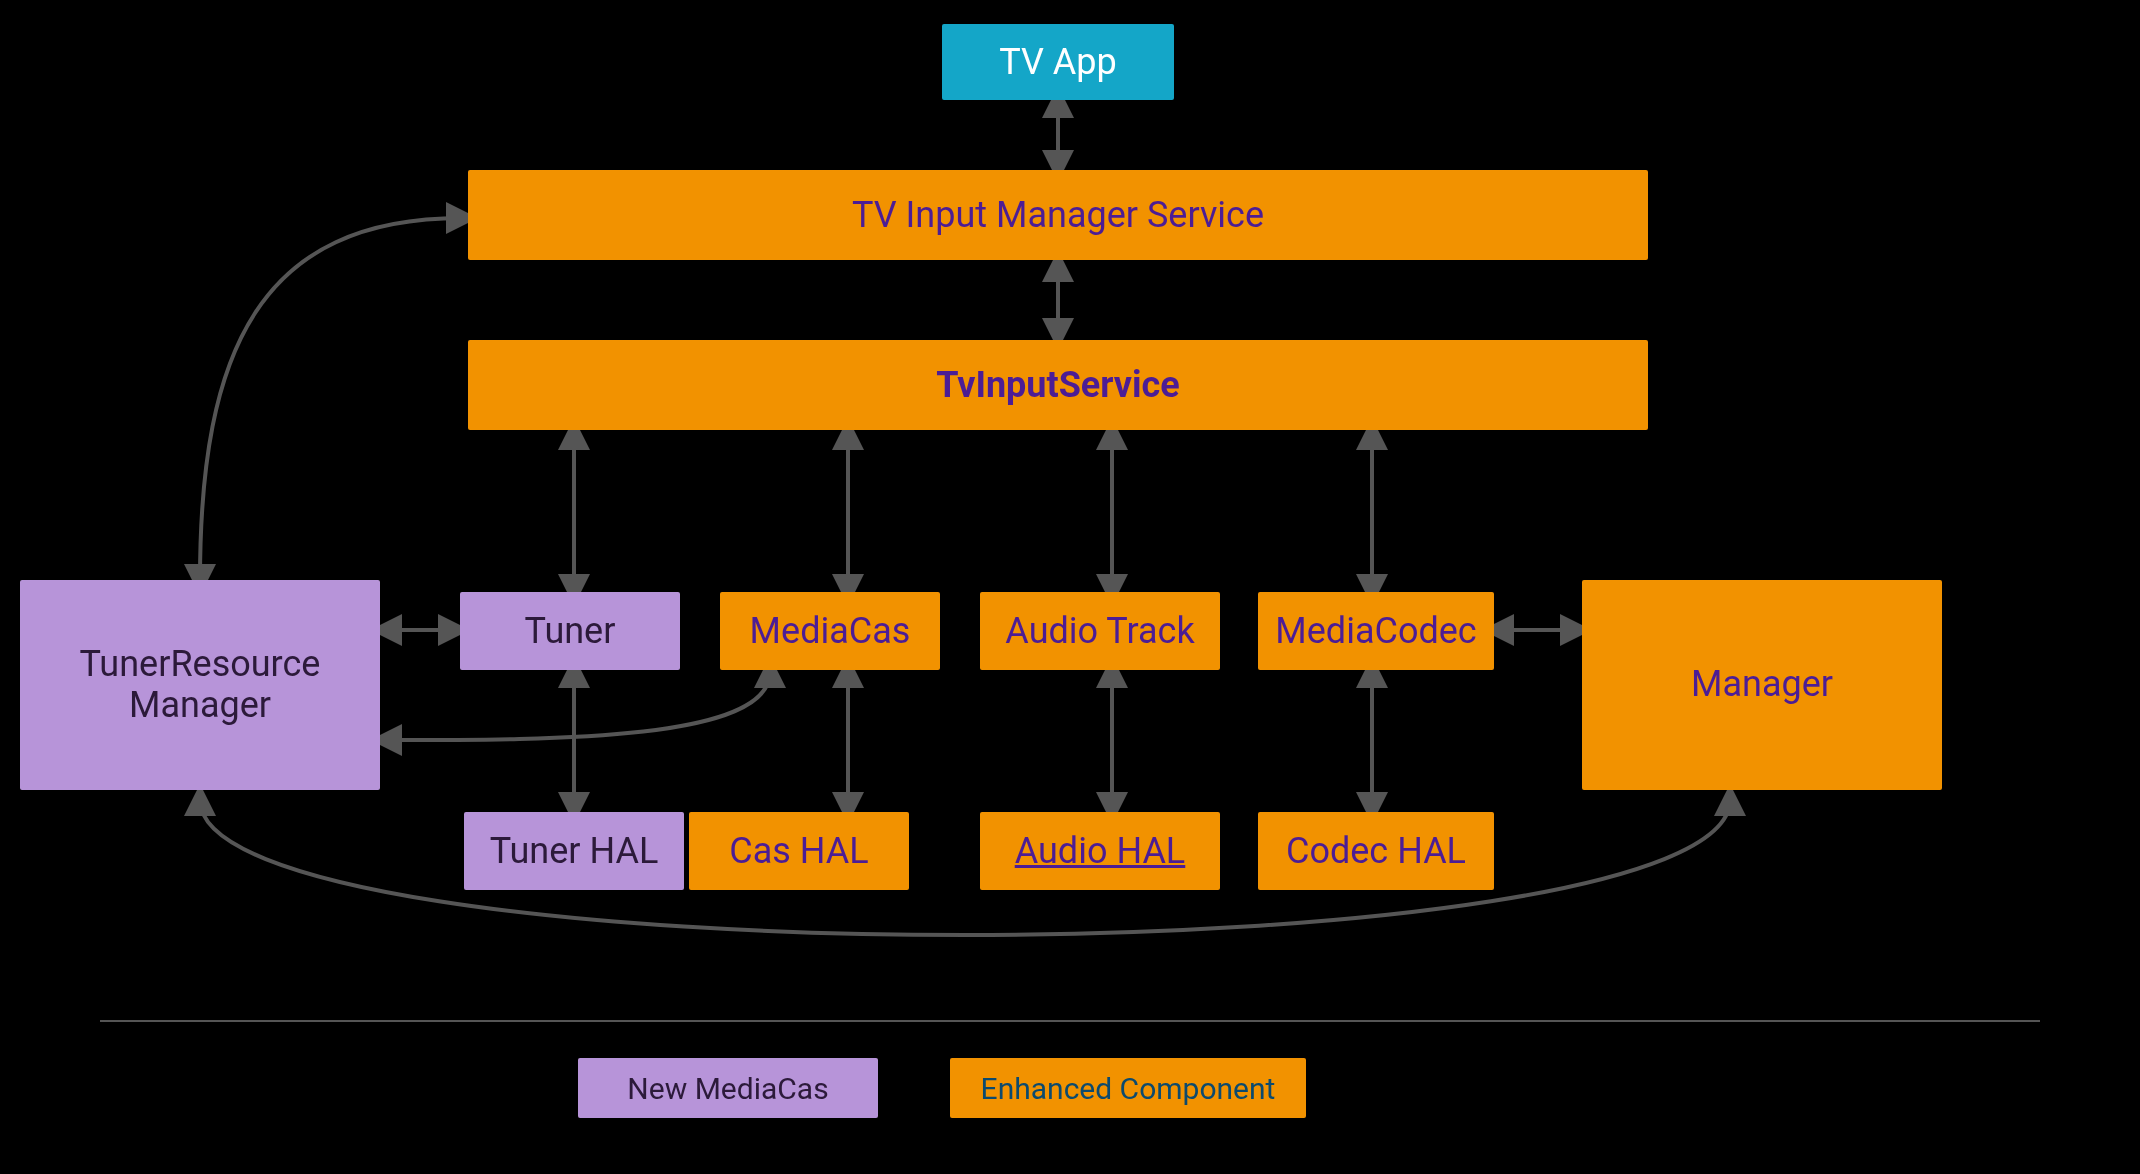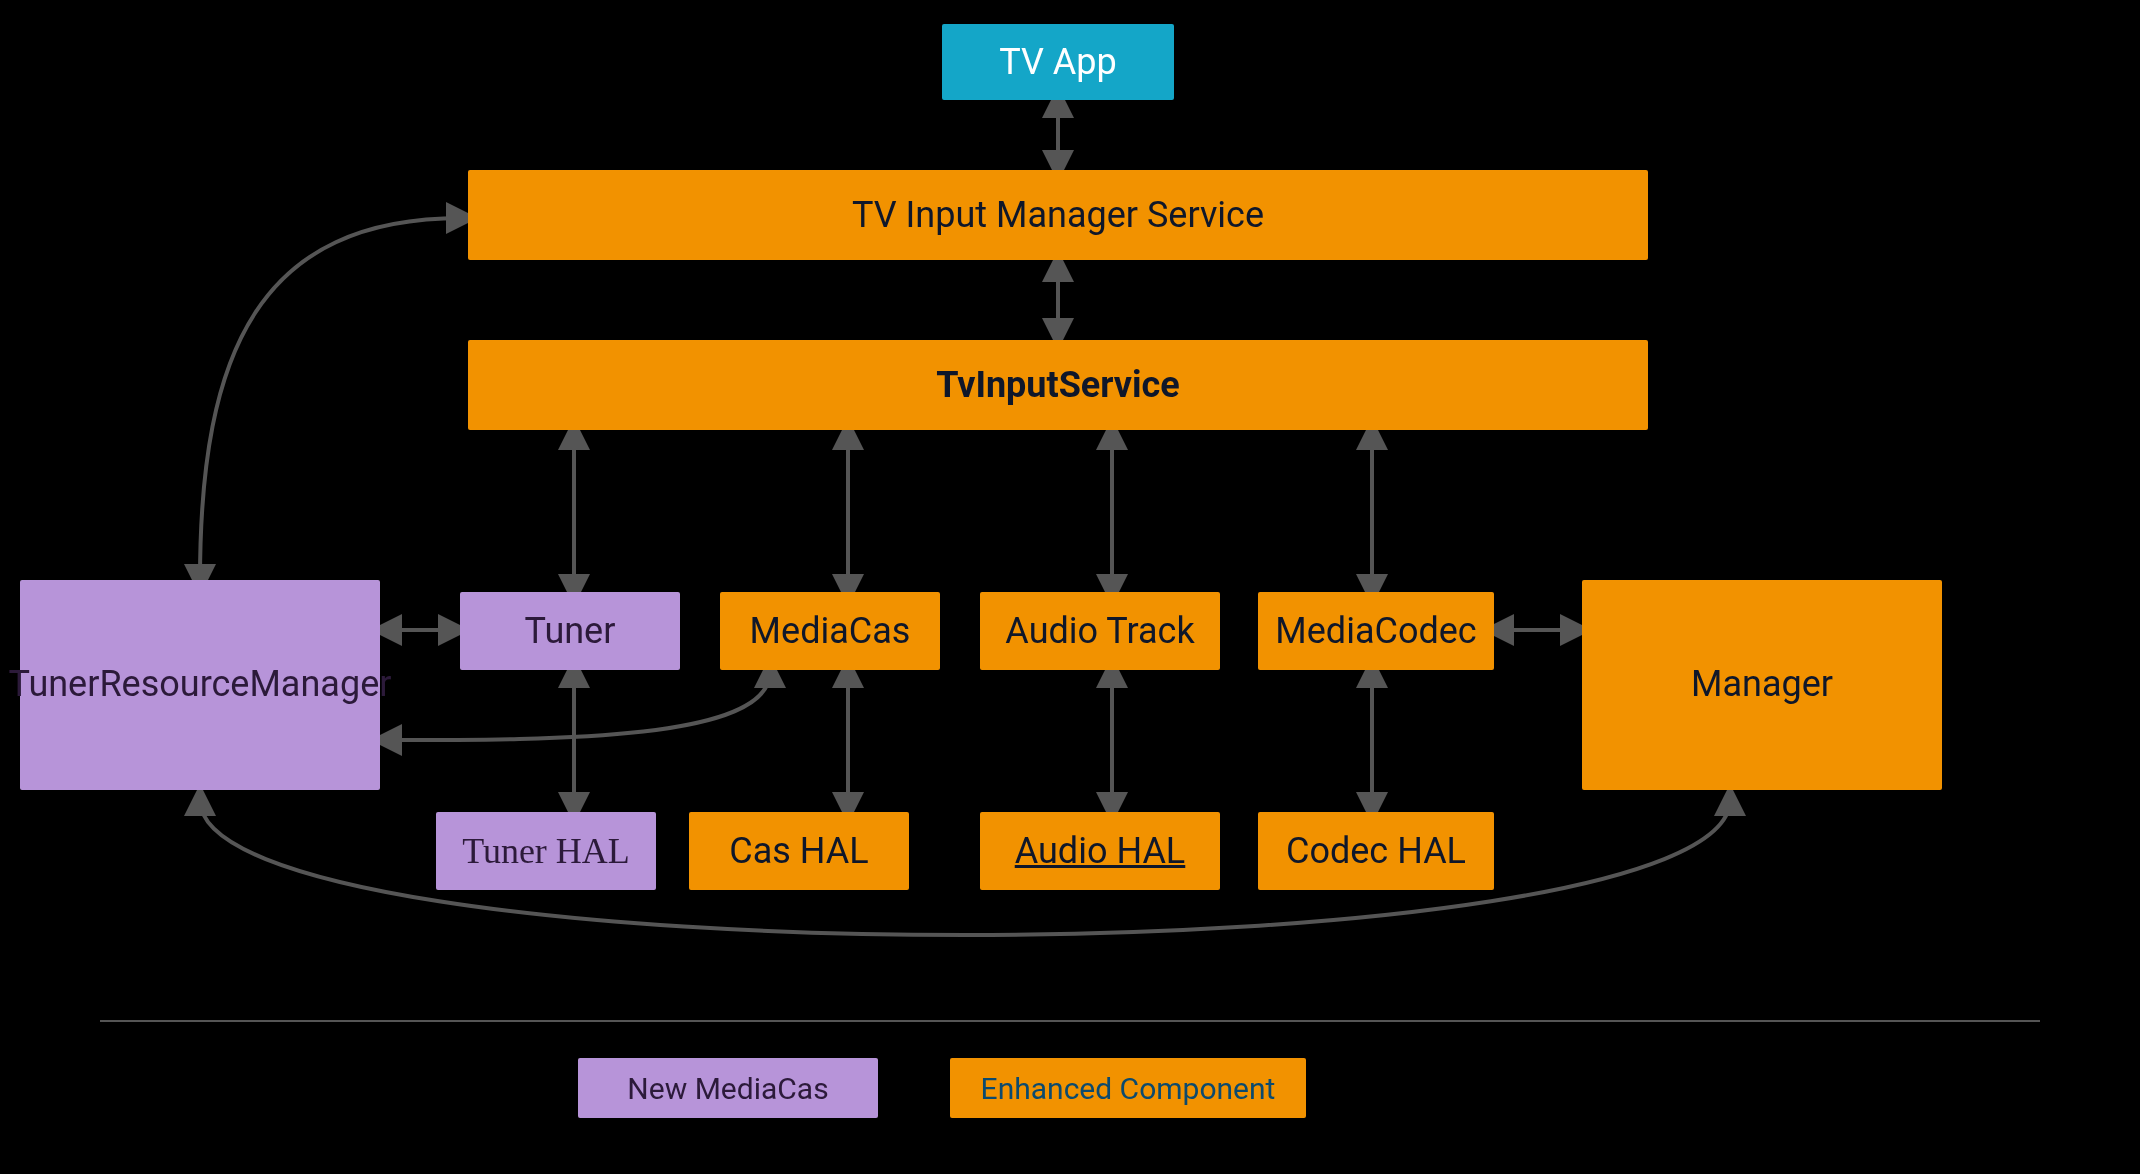--- a/index.html
+++ b/index.html
@@ -17,21 +17,21 @@
     align-items: center;
     justify-content: center;
     text-align: center;
     border-radius: 2px;
     padding: 16px 16px;
     font-weight: 400;
     font-size: 36px;
     color: #000;
   }
   .cyan   { background: #14a6c8; color: #fff; }
-  .orange { background: #f29200; color: #0f172a; }
+  .orange { background: #f29200; color: #4c1d95; }
   .purple { background: #b794d9; color: #2c1a3a; }
 
   .multiline { line-height: 1.15; }
 
   svg.arrows { position: absolute; inset: 0; width: 100%; height: 100%; pointer-events: none; }
 
   .divider {
     position: absolute;
     background: #555;
     height: 2px;
@@ -89,21 +89,21 @@
 </div>
 
 <div class="box orange" style="left:468px; top:170px; width:1180px; height:90px;">
   <span>TV Input Manager Service</span>
 </div>
 
 <div class="box orange" style="left:468px; top:340px; width:1180px; height:90px;font-weight:bold;">
   <span>TvInputService</span>
 </div>
 
-<div class="box purple multiline" style="left:20px; top:580px; width:360px; height:210px; flex-direction:row;">
+<div class="box purple multiline" style="left:20px; top:580px; width:360px; height:210px; flex-direction:column;">
   <span>TunerResource</span>
   <span>Manager</span>
 </div>
 
 <div class="box orange multiline" style="left:1582px; top:580px; width:360px; height:210px; flex-direction:column;">
   <span>Manager</span>
 </div>
 
 <div class="box purple" style="left:460px; top:592px; width:220px; height:78px;">
   <span>Tuner</span>
@@ -111,21 +111,21 @@
 <div class="box orange" style="left:720px; top:592px; width:220px; height:78px;">
   <span>MediaCas</span>
 </div>
 <div class="box orange" style="left:980px; top:592px; width:240px; height:78px;">
   <span>Audio Track</span>
 </div>
 <div class="box orange" style="left:1258px; top:592px; width:236px; height:78px;">
   <span>MediaCodec</span>
 </div>
 
-<div class="box purple" style="left:436px; top:812px; width:220px; height:78px;font-family:Liberation Serif, serif;">
+<div class="box purple" style="left:464px; top:812px; width:220px; height:78px;">
   <span>Tuner HAL</span>
 </div>
 <div class="box orange" style="left:689px; top:812px; width:220px; height:78px;">
   <span>Cas HAL</span>
 </div>
 <div class="box orange" style="left:980px; top:812px; width:240px; height:78px;text-decoration:underline;">
   <span>Audio HAL</span>
 </div>
 <div class="box orange" style="left:1258px; top:812px; width:236px; height:78px;">
   <span>Codec HAL</span>

